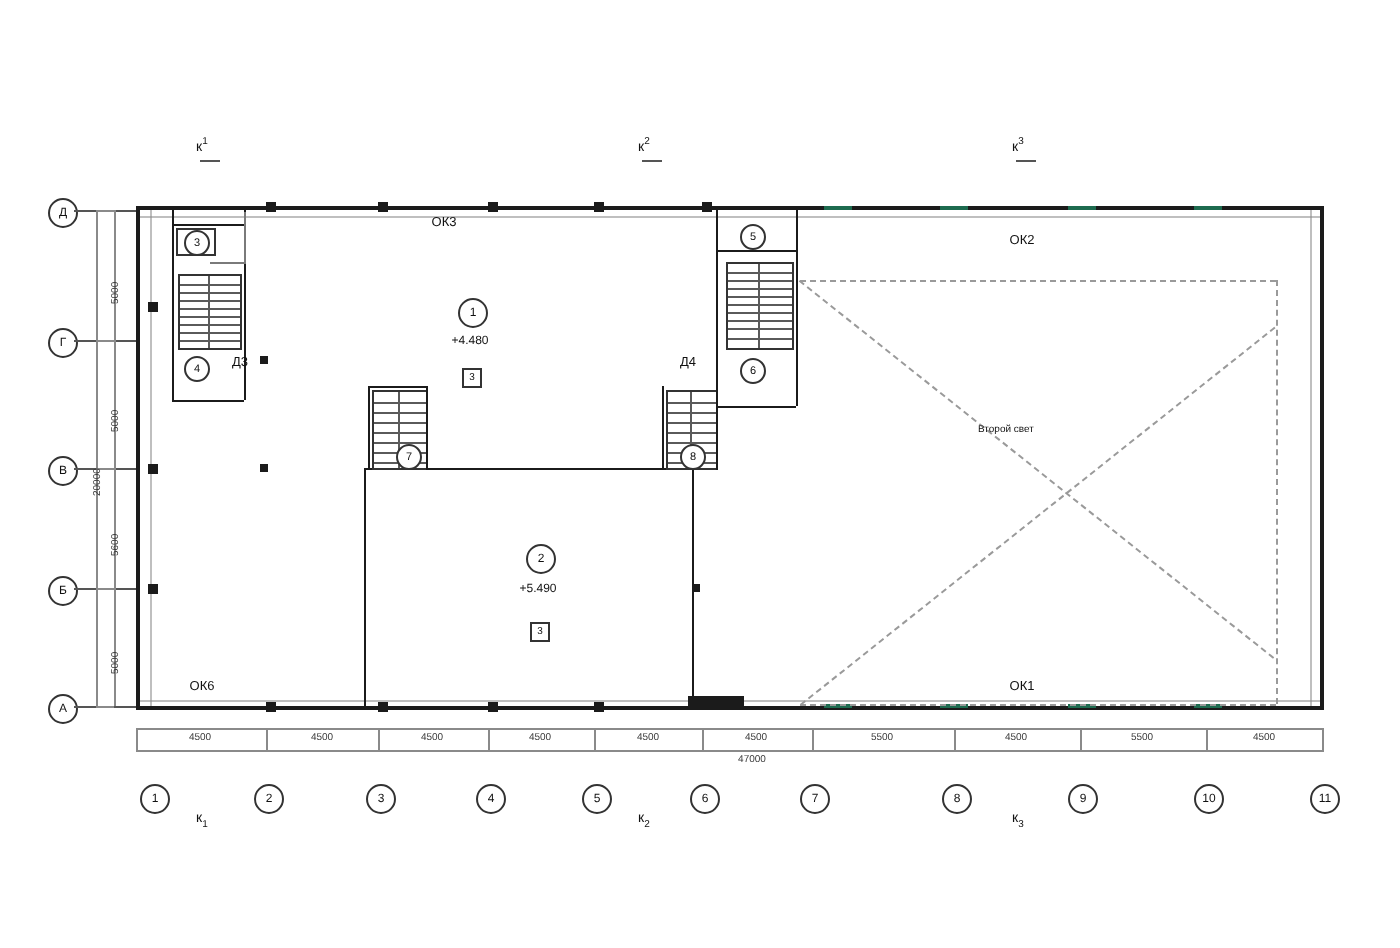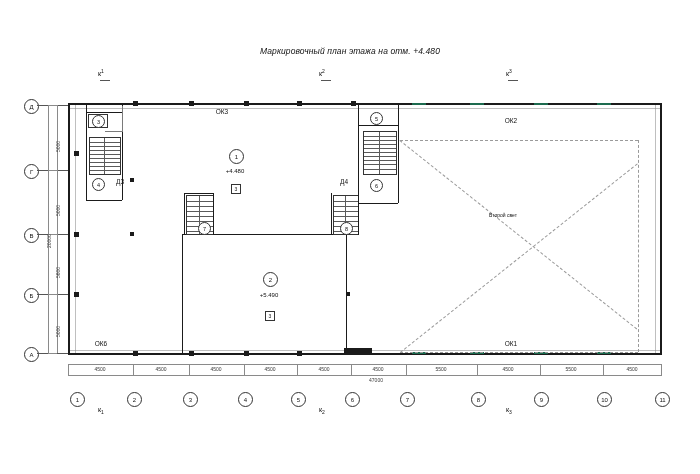--- a/index.html
+++ b/index.html
@@ -45,21 +45,20 @@
   .stair{position:absolute;border:1px solid #333;background:#fff;}
   .stair i{position:absolute;left:0;right:0;height:1px;background:#5a5a5a;}
   .lvl{position:absolute;font-size:6px;color:#111;transform:translateX(-50%);}
   .hatchbox{position:absolute;border:1px solid #333;background:#fff;}
 </style>
 </head>
 <body>
 
 <div id="sheet">
 
-  <div class="ttl">Маркировочный план этажа на отм. +4.480</div>
 
   <div class="axlbl" style="left:98px;top:68px;">
     <span>к</span><sup>1</sup>
   </div>
   <div class="ln hl thin" style="left:100px;top:80px;width:10px;"></div>
   <div class="axlbl" style="left:319px;top:68px;">
     <span>к</span><sup>2</sup>
   </div>
   <div class="ln hl thin" style="left:321px;top:80px;width:10px;"></div>
   <div class="axlbl" style="left:506px;top:68px;">

